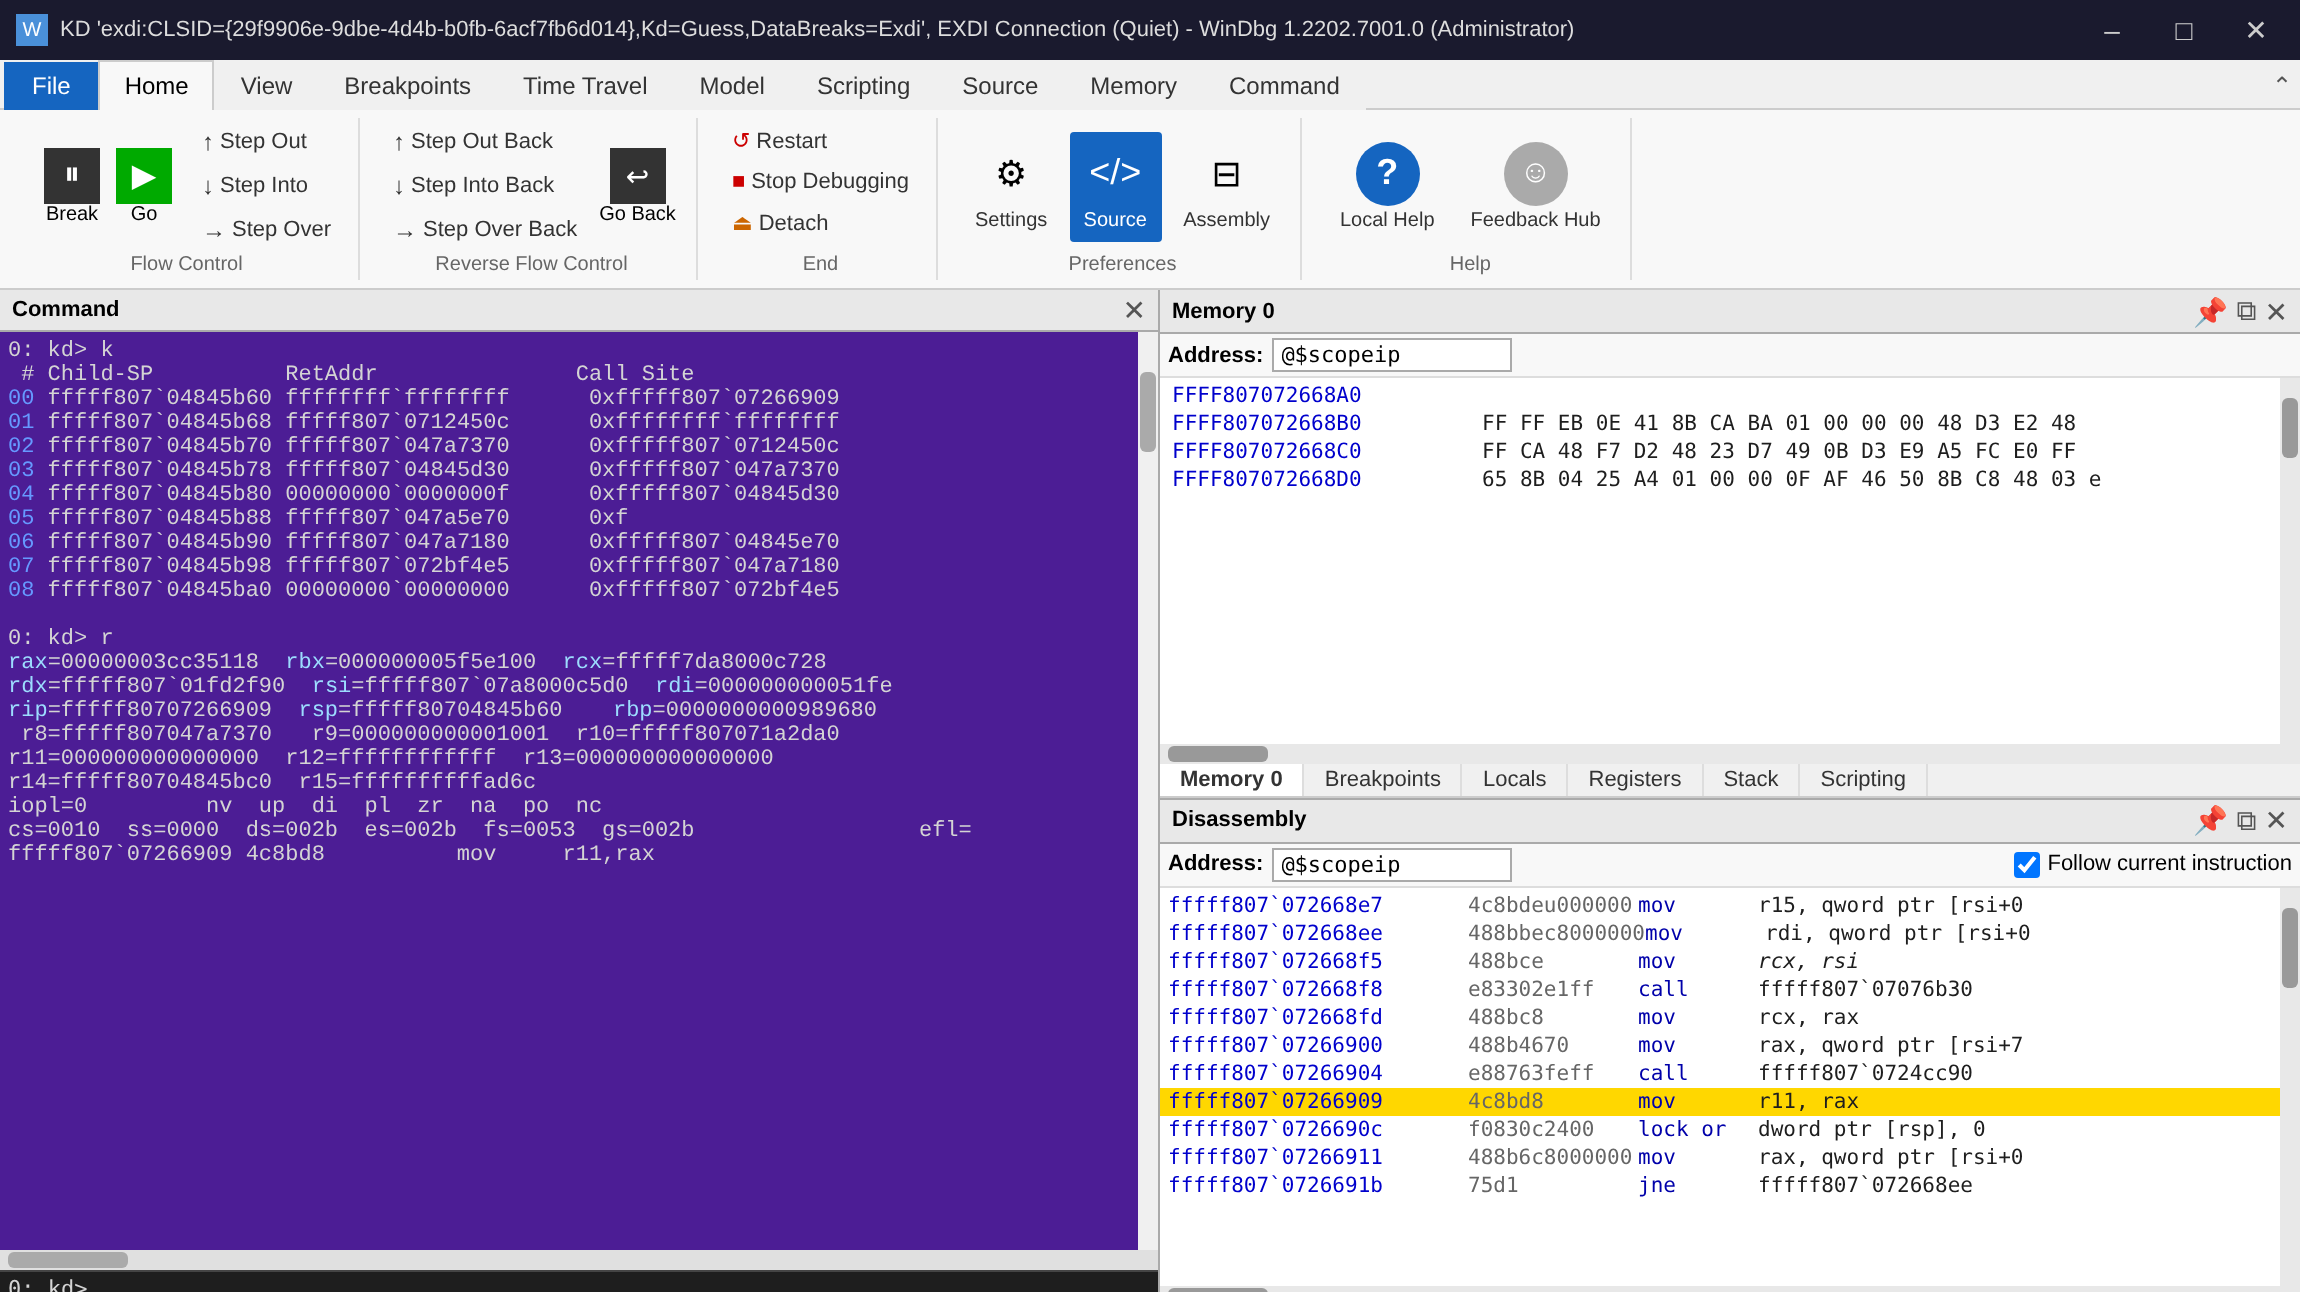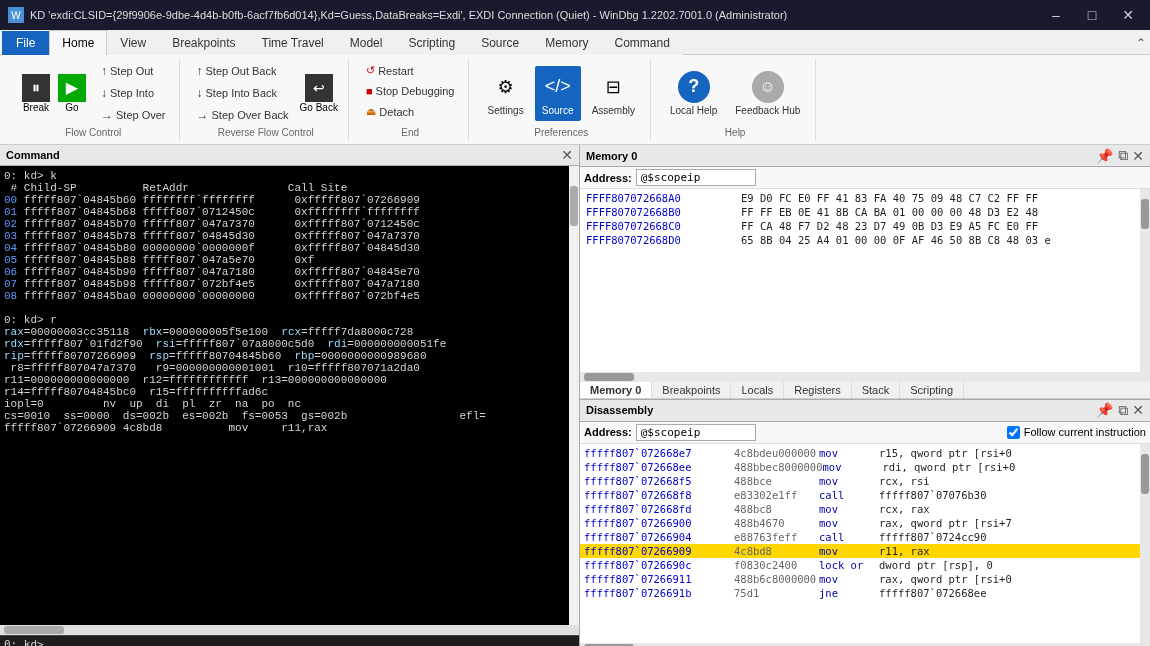--- a/index.html
+++ b/index.html
@@ -38,21 +38,21 @@
     .ribbon-btn-small { display: flex; align-items: center; gap: 3px; padding: 2px 4px; cursor: pointer; border: 1px solid transparent; border-radius: 2px; font-size: 11px; color: #333; }
     .ribbon-btn-small .small-icon { font-size: 12px; }
     .ribbon-stack { display: flex; flex-direction: column; gap: 2px; justify-content: center; }
 
     
     #main { display: flex; height: calc(646px - 30px - 86px - 22px); background: #fff; }
 
     
     #command-panel { width: 580px; display: flex; flex-direction: column; border-right: 1px solid #aaa; }
     #command-header { background: #e8e8e8; border-bottom: 1px solid #aaa; display: flex; align-items: center; padding: 2px 6px; font-size: 11px; font-weight: bold; gap: 4px; }
-    #command-body { flex: 1; background: #000000; color: #d4d4d4; font-family: 'Consolas', 'Courier New', monospace; font-size: 11px; padding: 4px; overflow: hidden; position: relative; }
+    #command-body { flex: 1; background: #4c1d95; color: #d4d4d4; font-family: 'Consolas', 'Courier New', monospace; font-size: 11px; padding: 4px; overflow: hidden; position: relative; }
     #command-input-row { background: #1e1e1e; border-top: 1px solid #444; padding: 2px 4px; display: flex; align-items: center; }
     #command-input-label { color: #d4d4d4; font-family: monospace; font-size: 11px; margin-right: 2px; }
     #command-input { flex: 1; background: transparent; border: none; outline: none; color: #d4d4d4; font-family: monospace; font-size: 11px; }
 
     
     #right-panels { flex: 1; display: flex; flex-direction: column; }
     .panel { display: flex; flex-direction: column; flex: 1; border-bottom: 1px solid #aaa; }
     .panel-header { background: #e8e8e8; border-bottom: 1px solid #aaa; display: flex; align-items: center; padding: 2px 6px; font-size: 11px; font-weight: bold; gap: 4px; }
     .panel-header .panel-controls { margin-left: auto; display: flex; gap: 4px; }
     .panel-header .panel-ctrl-btn { cursor: pointer; font-size: 14px; color: #555; background: none; border: none; }
@@ -227,21 +227,21 @@
         <span class="code-line"><span style="color:#6699ff;">03</span><span style="color:#d4d4d4;"> fffff807`04845b78 fffff807`04845d30      0xfffff807`047a7370</span></span>
         <span class="code-line"><span style="color:#6699ff;">04</span><span style="color:#d4d4d4;"> fffff807`04845b80 00000000`0000000f      0xfffff807`04845d30</span></span>
         <span class="code-line"><span style="color:#6699ff;">05</span><span style="color:#d4d4d4;"> fffff807`04845b88 fffff807`047a5e70      0xf</span></span>
         <span class="code-line"><span style="color:#6699ff;">06</span><span style="color:#d4d4d4;"> fffff807`04845b90 fffff807`047a7180      0xfffff807`04845e70</span></span>
         <span class="code-line"><span style="color:#6699ff;">07</span><span style="color:#d4d4d4;"> fffff807`04845b98 fffff807`072bf4e5      0xfffff807`047a7180</span></span>
         <span class="code-line"><span style="color:#6699ff;">08</span><span style="color:#d4d4d4;"> fffff807`04845ba0 00000000`00000000      0xfffff807`072bf4e5</span></span>
         <span class="code-line">&nbsp;</span>
         <span class="code-line kd-prompt">0: kd&gt; r</span>
         <span class="code-line"><span style="color:#9cdcfe;">rax</span><span style="color:#d4d4d4;">=00000003cc35118  </span><span style="color:#9cdcfe;">rbx</span><span style="color:#d4d4d4;">=000000005f5e100  </span><span style="color:#9cdcfe;">rcx</span><span style="color:#d4d4d4;">=fffff7da8000c728</span></span>
         <span class="code-line"><span style="color:#9cdcfe;">rdx</span><span style="color:#d4d4d4;">=fffff807`01fd2f90  </span><span style="color:#9cdcfe;">rsi</span><span style="color:#d4d4d4;">=fffff807`07a8000c5d0  </span><span style="color:#9cdcfe;">rdi</span><span style="color:#d4d4d4;">=000000000051fe</span></span>
-        <span class="code-line"><span style="color:#9cdcfe;">rip</span><span style="color:#d4d4d4;">=fffff80707266909  </span><span style="color:#9cdcfe;">rsp</span><span style="color:#d4d4d4;">=fffff80704845b60  </span><span style="color:#9cdcfe;">rbp</span><span style="color:#d4d4d4;">=0000000000989680</span></span>
+        <span class="code-line"><span style="color:#9cdcfe;">rip</span><span style="color:#d4d4d4;">=fffff80707266909  </span><span style="color:#9cdcfe;">rsp</span><span style="color:#d4d4d4;">=fffff80704845b60  </span><span style="color:#9cdcfe;margin-left:12px;">rbp</span><span style="color:#d4d4d4;">=0000000000989680</span></span>
         <span class="code-line"><span style="color:#d4d4d4;"> r8=fffff807047a7370   r9=000000000001001  r10=fffff807071a2da0</span></span>
         <span class="code-line"><span style="color:#d4d4d4;">r11=000000000000000  r12=ffffffffffff  r13=000000000000000</span></span>
         <span class="code-line"><span style="color:#d4d4d4;">r14=fffff80704845bc0  r15=ffffffffffad6c</span></span>
         <span class="code-line"><span style="color:#d4d4d4;">iopl=0         nv  up  di  pl  zr  na  po  nc</span></span>
         <span class="code-line"><span style="color:#d4d4d4;">cs=0010  ss=0000  ds=002b  es=002b  fs=0053  gs=002b                 efl=</span></span>
         <span class="code-line"><span style="color:#d4d4d4;">fffff807`07266909 4c8bd8          mov     r11,rax</span></span>
       </div>
 
       <div class="scroll-v">
         <div class="scroll-v-thumb" style="top:20px;height:40px;"></div>
@@ -270,21 +270,20 @@
         </div>
       </div>
       <div style="display:flex;align-items:center;padding:2px 4px;border-bottom:1px solid #ddd;background:#f8f8f8;">
         <span style="font-size:11px;font-weight:bold;margin-right:4px;">Address:</span>
         <input type="text" style="border: 1px solid rgb(170, 170, 170); padding: 1px 4px; font-family: monospace; font-size: 11px; width: 120px;" value="@$scopeip">
       </div>
       <div class="panel-content" style="overflow:hidden;position:relative;flex:1;">
         <div style="padding:2px 4px;font-family:Consolas,monospace;font-size:10.5px;overflow:hidden;">
           <div style="display:flex;align-items:center;padding:1px 2px;">
             <span style="color:#0000cc;min-width:155px;">FFFF807072668A0</span>
-            <span style="color:#1e1e1e;">E9 D0 FC E0 FF 41 83 FA 40 75 09 48 C7 C2 FF FF</span>
           </div>
           <div style="display:flex;align-items:center;padding:1px 2px;">
             <span style="color:#0000cc;min-width:155px;">FFFF807072668B0</span>
             <span style="color:#1e1e1e;">FF FF EB 0E 41 8B CA BA 01 00 00 00 48 D3 E2 48</span>
           </div>
           <div style="display:flex;align-items:center;padding:1px 2px;">
             <span style="color:#0000cc;min-width:155px;">FFFF807072668C0</span>
             <span style="color:#1e1e1e;">FF CA 48 F7 D2 48 23 D7 49 0B D3 E9 A5 FC E0 FF</span>
           </div>
           <div style="display:flex;align-items:center;padding:1px 2px;">
@@ -341,21 +340,21 @@
           <div style="display:flex;align-items:center;padding:1px 4px;">
             <span style="color:#0000cc;min-width:150px;">fffff807`072668ee</span>
             <span style="color:#666;min-width:85px;">488bbec8000000</span>
             <span style="color:#0000aa;min-width:60px;">mov</span>
             <span style="color:#1e1e1e;">rdi, qword ptr [rsi+0</span>
           </div>
           <div style="display:flex;align-items:center;padding:1px 4px;">
             <span style="color:#0000cc;min-width:150px;">fffff807`072668f5</span>
             <span style="color:#666;min-width:85px;">488bce</span>
             <span style="color:#0000aa;min-width:60px;">mov</span>
-            <span style="color:#1e1e1e;">rcx, rsi</span>
+            <span style="color:#1e1e1e;font-style:italic;">rcx, rsi</span>
           </div>
           <div style="display:flex;align-items:center;padding:1px 4px;">
             <span style="color:#0000cc;min-width:150px;">fffff807`072668f8</span>
             <span style="color:#666;min-width:85px;">e83302e1ff</span>
             <span style="color:#0000aa;min-width:60px;">call</span>
             <span style="color:#1e1e1e;">fffff807`07076b30</span>
           </div>
           <div style="display:flex;align-items:center;padding:1px 4px;">
             <span style="color:#0000cc;min-width:150px;">fffff807`072668fd</span>
             <span style="color:#666;min-width:85px;">488bc8</span>

